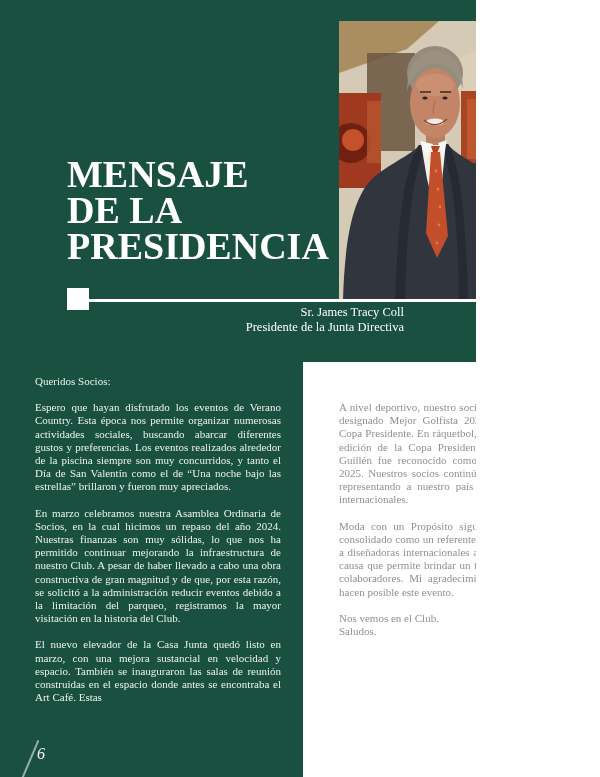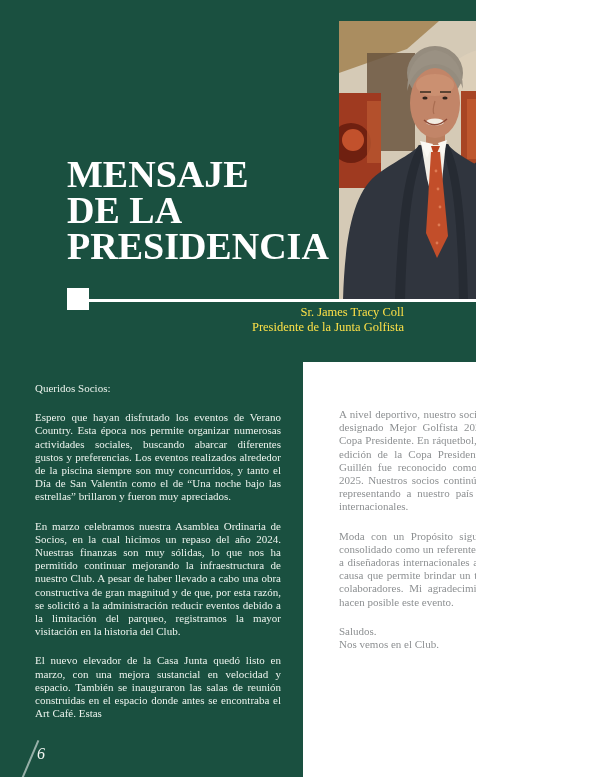--- a/index.html
+++ b/index.html
@@ -9,24 +9,24 @@
     font-family:Liberation Serif, serif;
   }
   .white-panel{position:absolute;left:303px;top:362px;width:297px;height:415px;background:#ffffff;z-index:1;}
   .title{position:absolute;left:67px;top:156px;margin:0;color:#ffffff;
     font-size:38px;line-height:36px;font-weight:bold;letter-spacing:0px;z-index:2;}
   .title span{display:block;}
   .accent-square{position:absolute;left:67px;top:288px;width:22px;height:22px;background:#ffffff;z-index:2;}
   .accent-line{position:absolute;left:89px;top:299px;width:439px;height:3px;background:#ffffff;z-index:4;}
   .photo{position:absolute;left:339px;top:21px;width:189px;height:279px;z-index:3;}
   .photo svg{display:block;width:100%;height:100%;}
-  .caption{position:absolute;right:72px;top:305px;text-align:right;color:#fde047;
+  .caption{position:absolute;right:72px;top:305px;text-align:right;color:#ffffff;
     font-size:12.5px;line-height:15px;z-index:2;}
   .col{position:absolute;text-align:justify;font-size:11px;line-height:13.2px;}
-  .col p{margin:16px 0 13px 0;}
+  .col p{margin:9px 0 13px 0;}
   .col-left{left:35px;top:366px;width:246px;color:#ecf3ed;z-index:2;}
   .col-right{left:339px;top:392px;width:237px;color:#8d9092;z-index:2;}
   .salutation{margin:0 0 13px 0;}
   .closing{margin:0;}
   .page-number{position:absolute;left:37px;top:745px;color:#f2f6f2;font-size:16px;
     font-style:italic;z-index:2;}
   .slash{position:absolute;left:21px;top:737px;width:2px;height:42px;
     background:rgba(255,255,255,0.55);transform:rotate(23deg);transform-origin:50% 100%;z-index:2;}
 </style>
 </head>
@@ -107,35 +107,35 @@
 
       <path d="M96,80 Q93,90 95,93" stroke="#a96d51" stroke-width="1.2" fill="none"></path>
 
       <ellipse cx="96" cy="101" rx="9" ry="3.6" fill="#f2ece2"></ellipse>
       <path d="M85,99 Q96,109 108,98" stroke="#8c4936" stroke-width="1.4" fill="none"></path>
     </svg>
   </div>
 
   <div class="caption">
     <div>Sr. James Tracy Coll</div>
-    <div>Presidente de la Junta Golfista</div>
+    <div>Presidente de la Junta Directiva</div>
   </div>
 
   <div class="col col-left">
     <p class="salutation">Queridos Socios:</p>
     <p>Espero que hayan disfrutado los eventos de Verano Country. Esta época nos permite organizar numerosas actividades sociales, buscando abarcar diferentes gustos y preferencias. Los eventos realizados alrededor de la piscina siempre son muy concurridos, y tanto el Día de San Valentín como el de “Una noche bajo las estrellas” brillaron y fueron muy apreciados.</p>
     <p>En marzo celebramos nuestra Asamblea Ordinaria de Socios, en la cual hicimos un repaso del año 2024. Nuestras finanzas son muy sólidas, lo que nos ha permitido continuar mejorando la infraestructura de nuestro Club. A pesar de haber llevado a cabo una obra constructiva de gran magnitud y de que, por esta razón, se solicitó a la administración reducir eventos debido a la limitación del parqueo, registramos la mayor visitación en la historia del Club.</p>
     <p>El nuevo elevador de la Casa Junta quedó listo en marzo, con una mejora sustancial en velocidad y espacio. También se inauguraron las salas de reunión construidas en el espacio donde antes se encontraba el Art Café. Estas</p>
   </div>
 
   <div class="col col-right">
     <p>A nivel deportivo, nuestro socio Arnoldo Aguilar fue designado Mejor Golfista 2025 tras ganar nuestra Copa Presidente. En ráquetbol, realizamos la primera edición de la Copa Presidente, en la que Álvaro Guillén fue reconocido como Mejor Raquetbolista 2025. Nuestros socios continúan cosechando éxitos, representando a nuestro país en múltiples eventos internacionales.</p>
     <p>Moda con un Propósito sigue creciendo y se ha consolidado como un referente de moda, convocando a diseñadoras internacionales a participar. Una noble causa que permite brindar un techo digno a nuestros colaboradores. Mi agradecimiento a todos los que hacen posible este evento.</p>
     <p class="closing">
+      <span style="display:block">Nos vemos en el Club.</span>
       <span style="display:block">Saludos.</span>
-      <span style="display:block">Nos vemos en el Club.</span>
     </p>
   </div>
 
   <div class="slash"></div>
   <div class="page-number">6</div>
 
 </div>
 
 </body></html>

